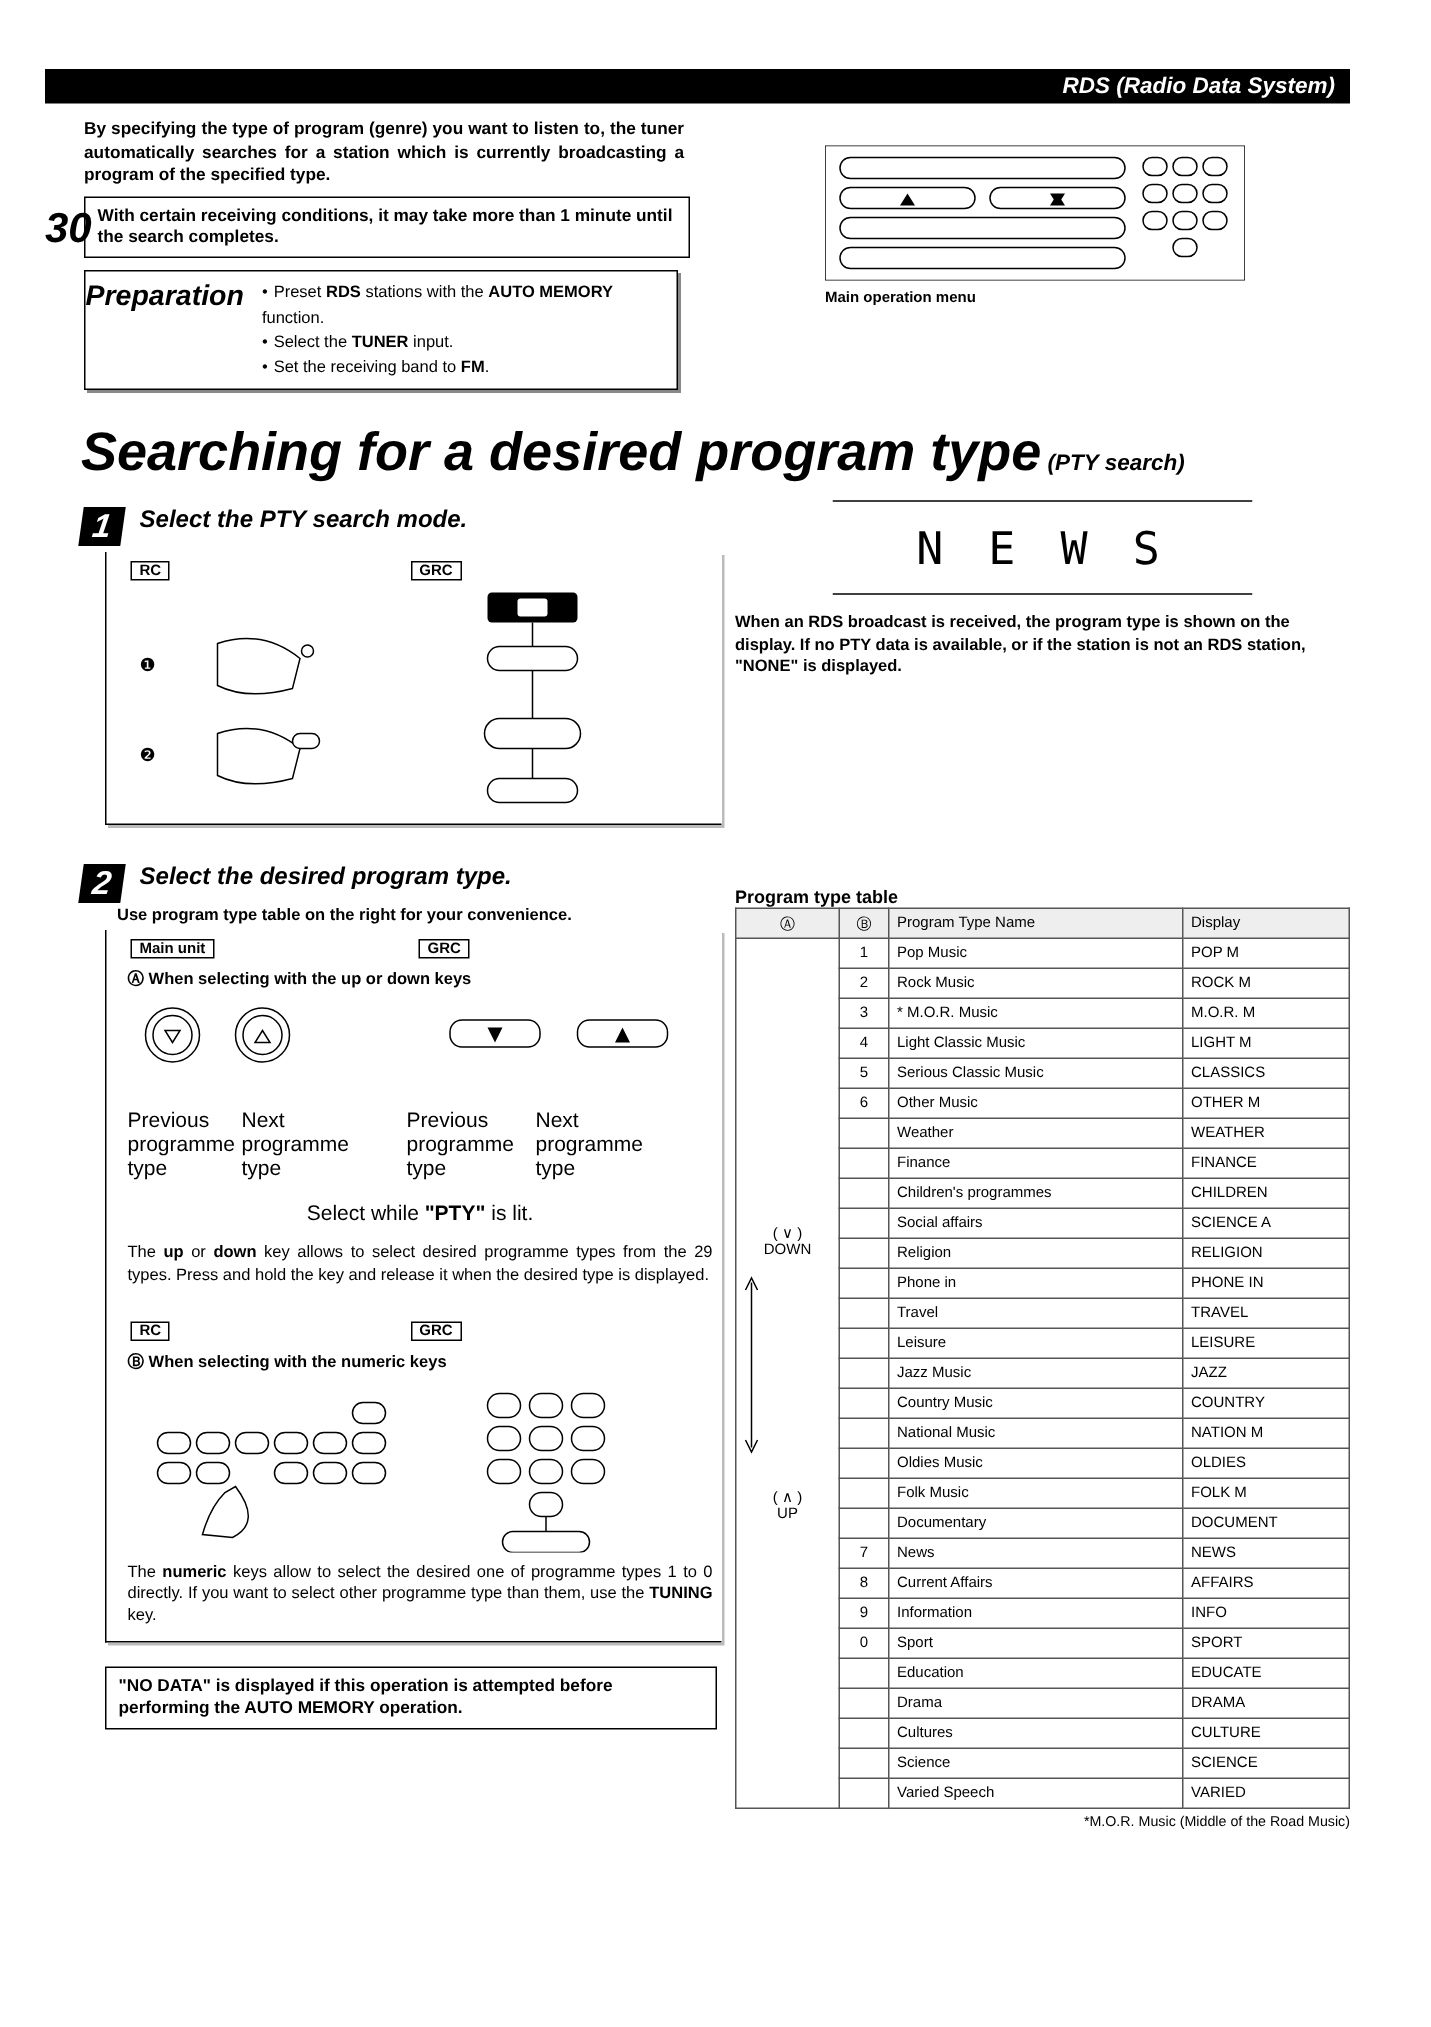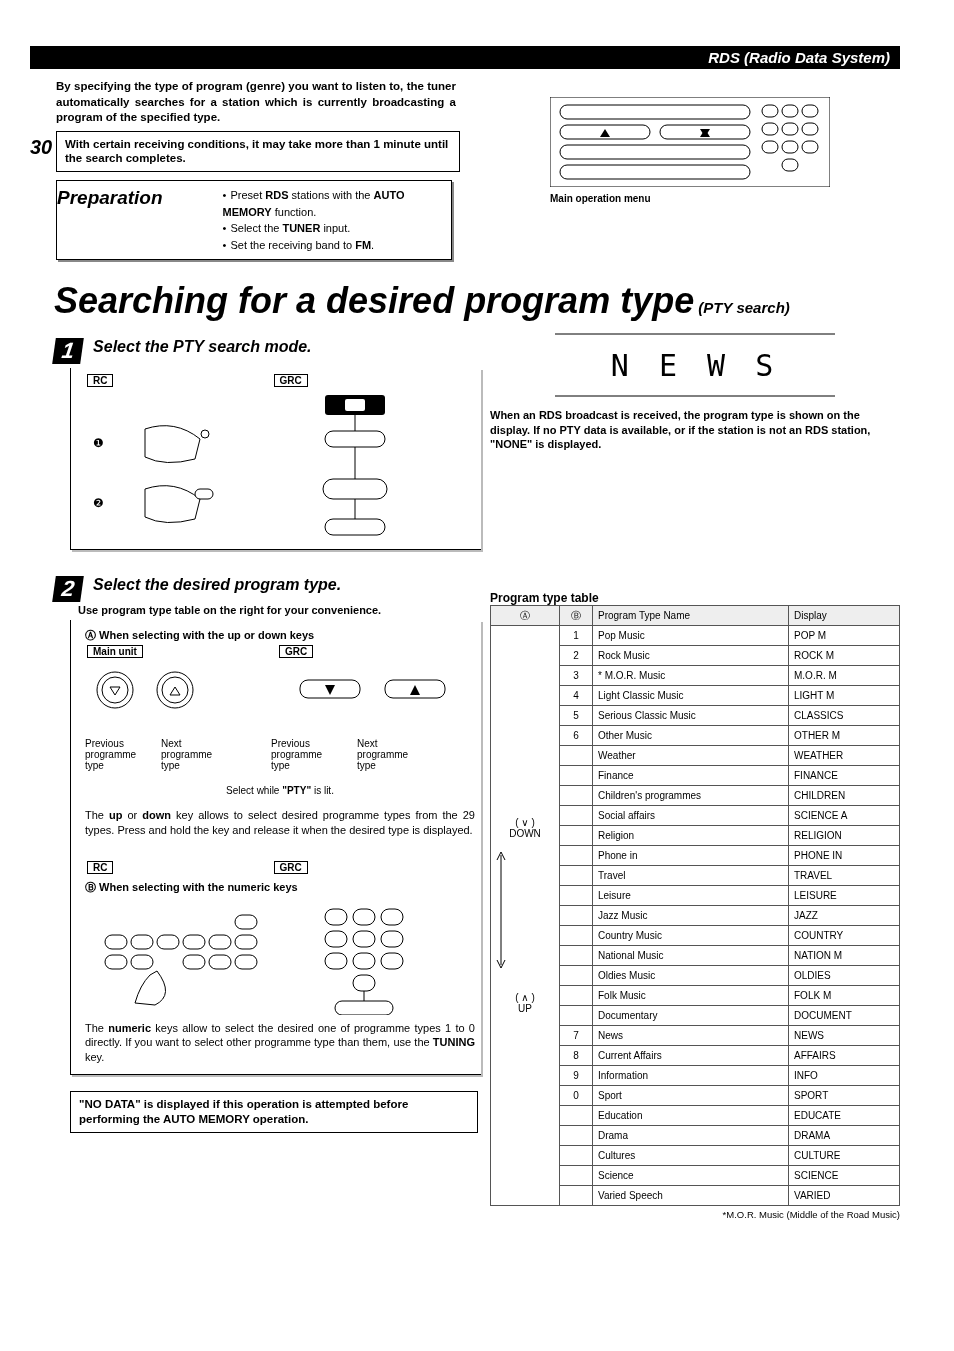--- a/index.html
+++ b/index.html
@@ -1,35 +1,35 @@
 <!DOCTYPE html>
 <html><head>
 <meta charset="utf-8">
 <style>
 body { font-family: Arial, Helvetica, sans-serif; background: #fff; color: #000; margin: 0; padding: 46px 54px 40px 30px; width: 870px; font-size: 11px; }
 .sectionHeader { font-style: italic; font-weight: bold; background: #000; color: #fff; padding: 3px 10px 3px 0; text-align: right; font-size: 15px; margin-bottom: 10px; }
 .twoCol { display: flex; gap: 30px; }
 .leftMain { width: 430px; }
 .rightMain { flex: 1; }
-.pageNum { position: absolute; left: 30px; top: 136px; font-style: italic; font-weight: bold; font-size: 20px; }
+.pageNum { position: absolute; left: 30px; top: 136px; font-style: italic; font-weight: bold; font-size: 28px; }
 .intro { font-weight: bold; font-size: 11.5px; line-height: 1.35; margin-left: 26px; width: 400px; text-align: justify; }
 .noteBox { border: 1px solid #000; padding: 5px 8px; font-weight: bold; font-size: 11.5px; margin: 5px 0 8px 26px; width: 386px; line-height: 1.3; }
 .prepBox { border: 1px solid #000; padding: 6px 8px 6px 0; margin-left: 26px; width: 386px; display: flex; gap: 12px; box-shadow: 2px 2px 0 #888; }
 .prepLabel { font-style: italic; font-weight: bold; font-size: 19px; }
-.prepList { font-size: 11px; line-height: 1.5; margin-left: 48px; }
+.prepList { font-size: 11px; line-height: 1.5; }
 .prepList div::before { content: "\2022"; margin-right: 4px; }
 h1.mainTitle { font-style: italic; font-weight: bold; font-size: 36px; margin: 20px 0 8px 24px; }
 .mainTitle .sub { font-size: 15px; }
 .stepNum { display: inline-block; background: #000; color: #fff; font-style: italic; font-weight: bold; font-size: 22px; width: 28px; height: 26px; text-align: center; line-height: 26px; transform: skewX(-8deg); margin-top: 8px; vertical-align: middle; }
 .stepTitle { font-style: italic; font-weight: bold; font-size: 16px; vertical-align: middle; margin-left: 8px; }
 .stepBox { border-left: 1px solid #000; border-bottom: 1px solid #000; padding: 4px 6px 10px 14px; margin-left: 40px; margin-top: 4px; box-shadow: 2px 2px 0 #bbb; width: 390px; font-size: 11px; }
 .boxLabel { display: inline-block; border: 1px solid #000; padding: 0 5px; font-weight: bold; font-size: 10px; margin: 2px 2px; }
 svg { display: block; }
 .mbtn { fill: #fff; stroke: #000; stroke-width: 1; }
-.txt9 { font-size: 10px; }
+.txt9 { font-size: 14px; }
 .dispBox { margin: 0 auto 8px; width: 280px; }
 .progTableWrap { margin-top: 12px; }
 table.ptt { border-collapse: collapse; width: 100%; font-size: 10px; }
 table.ptt td { border: 1px solid #555; padding: 2px 5px; height: 15px; }
 table.ptt .hdr { background: #eee; }
 .footnote { font-size: 9.5px; text-align: right; margin-top: 3px; }
 .rightNote { font-weight: bold; font-size: 11px; line-height: 1.3; margin-top: 6px; }
 .menuDiag { margin-top: 18px; margin-left: 60px; }
 .menuCaption { font-size: 10px; font-weight: bold; margin-top: 6px; margin-left: 60px; }
 .txtCenter { text-align: center; }
@@ -121,26 +121,26 @@
       </svg>
     </div>
 
     <div style="margin-left:24px; margin-top:18px;">
       <span class="stepNum">2</span>
       <span class="stepTitle">Select the desired program type.</span>
     </div>
     <div style="margin-left:48px;font-weight:bold;font-size:11px;margin-top:2px;">Use program type table on the right for your convenience.</div>
 
     <div class="stepBox">
-      <div style="font-weight:bold;margin-top:4px;"><span>Ⓐ</span><span> When selecting with the up or down keys</span></div>
       <div>
         <span class="boxLabel">Main unit</span>
         <span style="display:inline-block;width:126px;"></span>
         <span class="boxLabel">GRC</span>
       </div>
+      <div style="font-weight:bold;margin-top:4px;"><span>Ⓐ</span><span> When selecting with the up or down keys</span></div>
 
       <svg width="380" height="70" style="margin-top:8px;">
 
         <circle cx="30" cy="22" r="18" fill="none" stroke="#000"></circle>
         <circle cx="30" cy="22" r="13" fill="none" stroke="#000"></circle>
         <path d="M25 27 L35 27 L30 19 Z" fill="none" stroke="#000" transform="rotate(180,30,23)"></path>
         <circle cx="90" cy="22" r="18" fill="none" stroke="#000"></circle>
         <circle cx="90" cy="22" r="13" fill="none" stroke="#000"></circle>
         <path d="M85 27 L95 27 L90 19 Z" fill="none" stroke="#000"></path>
 

